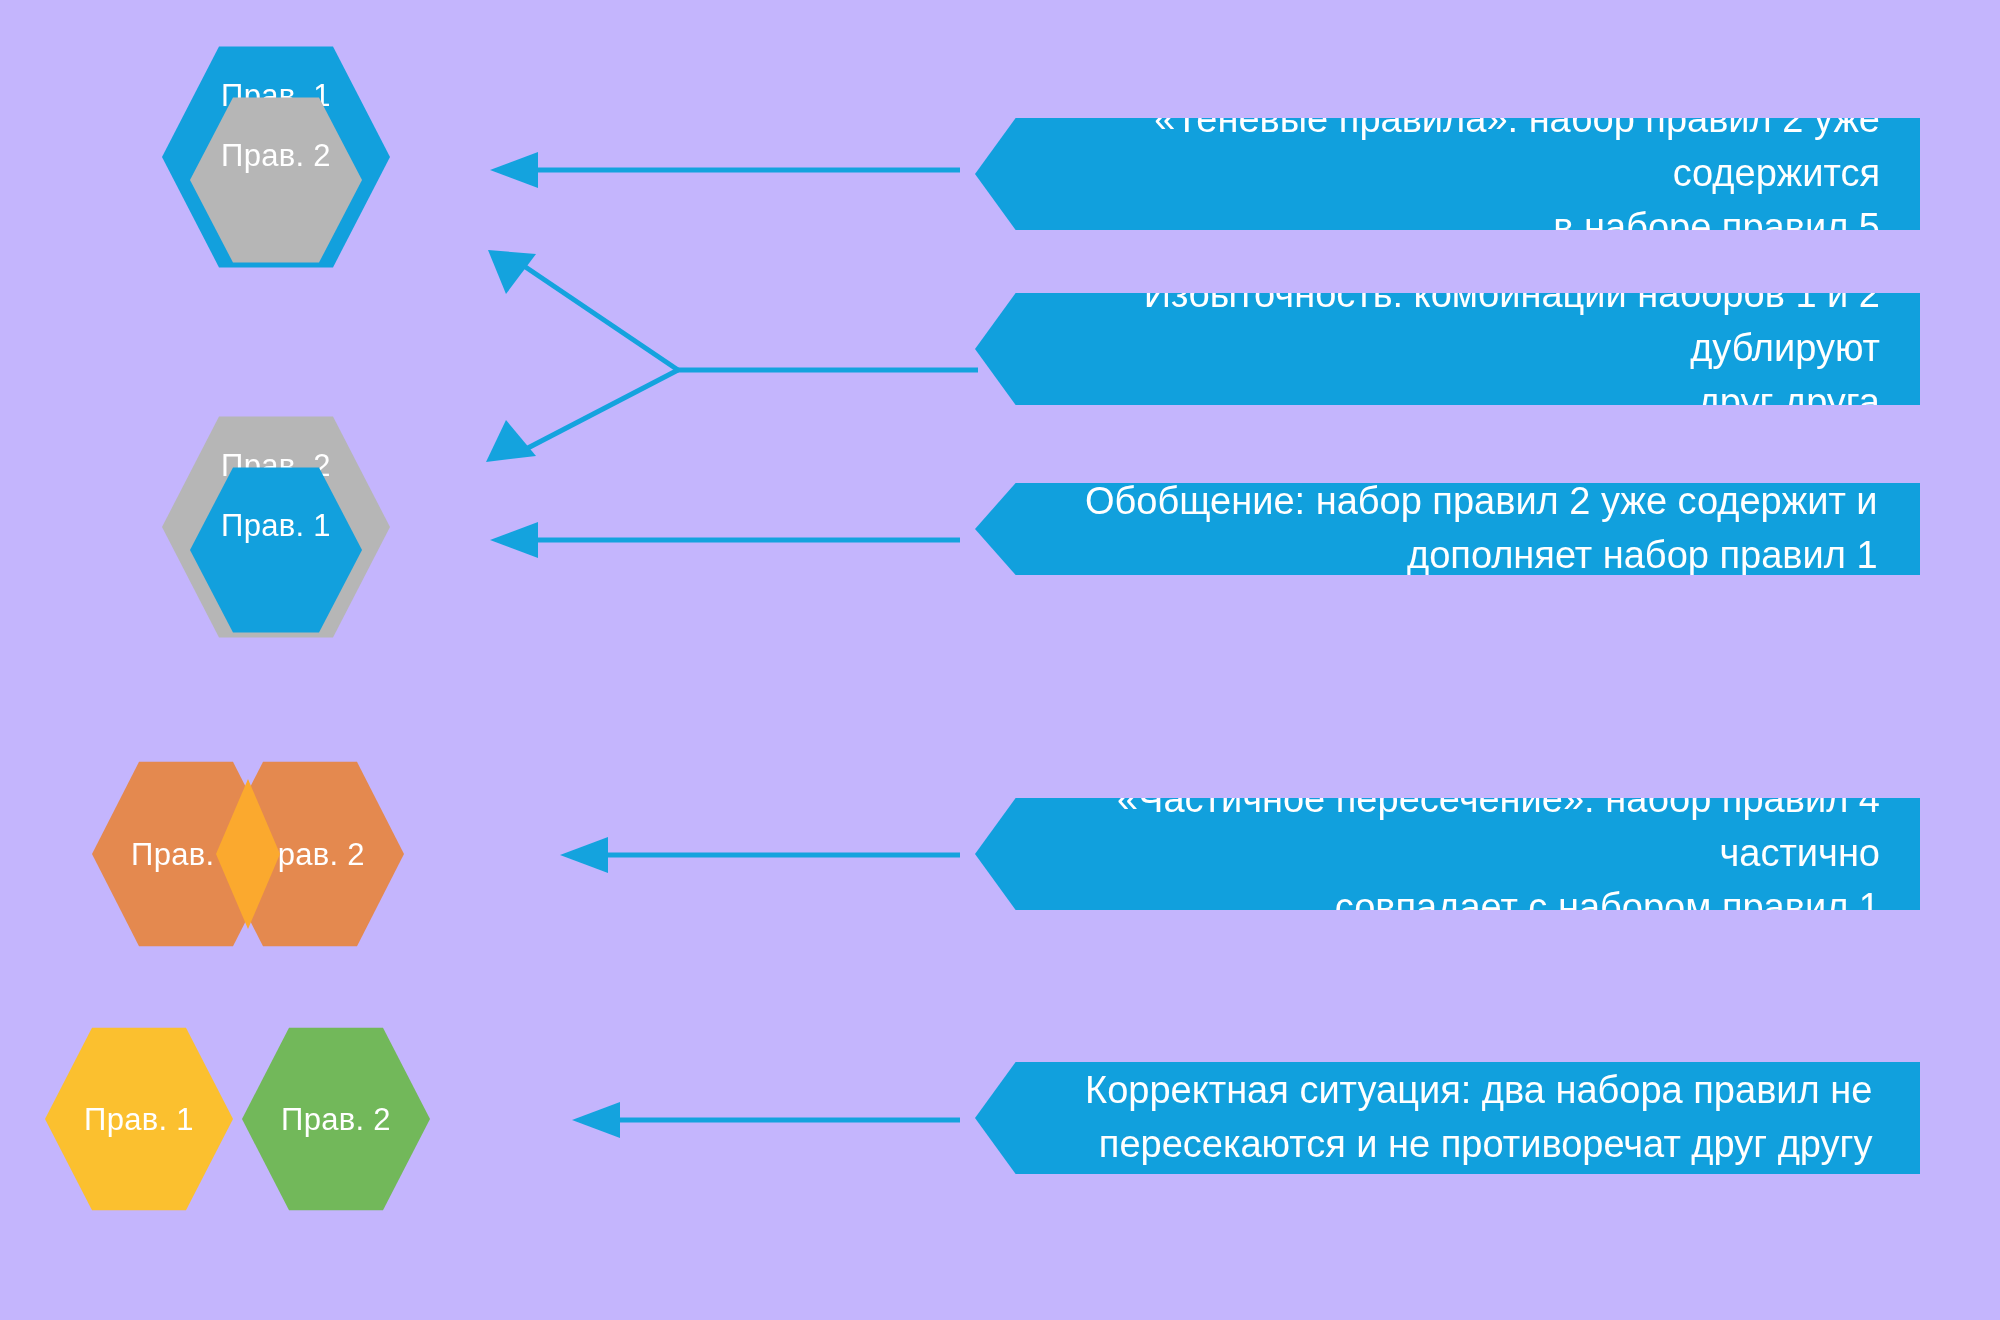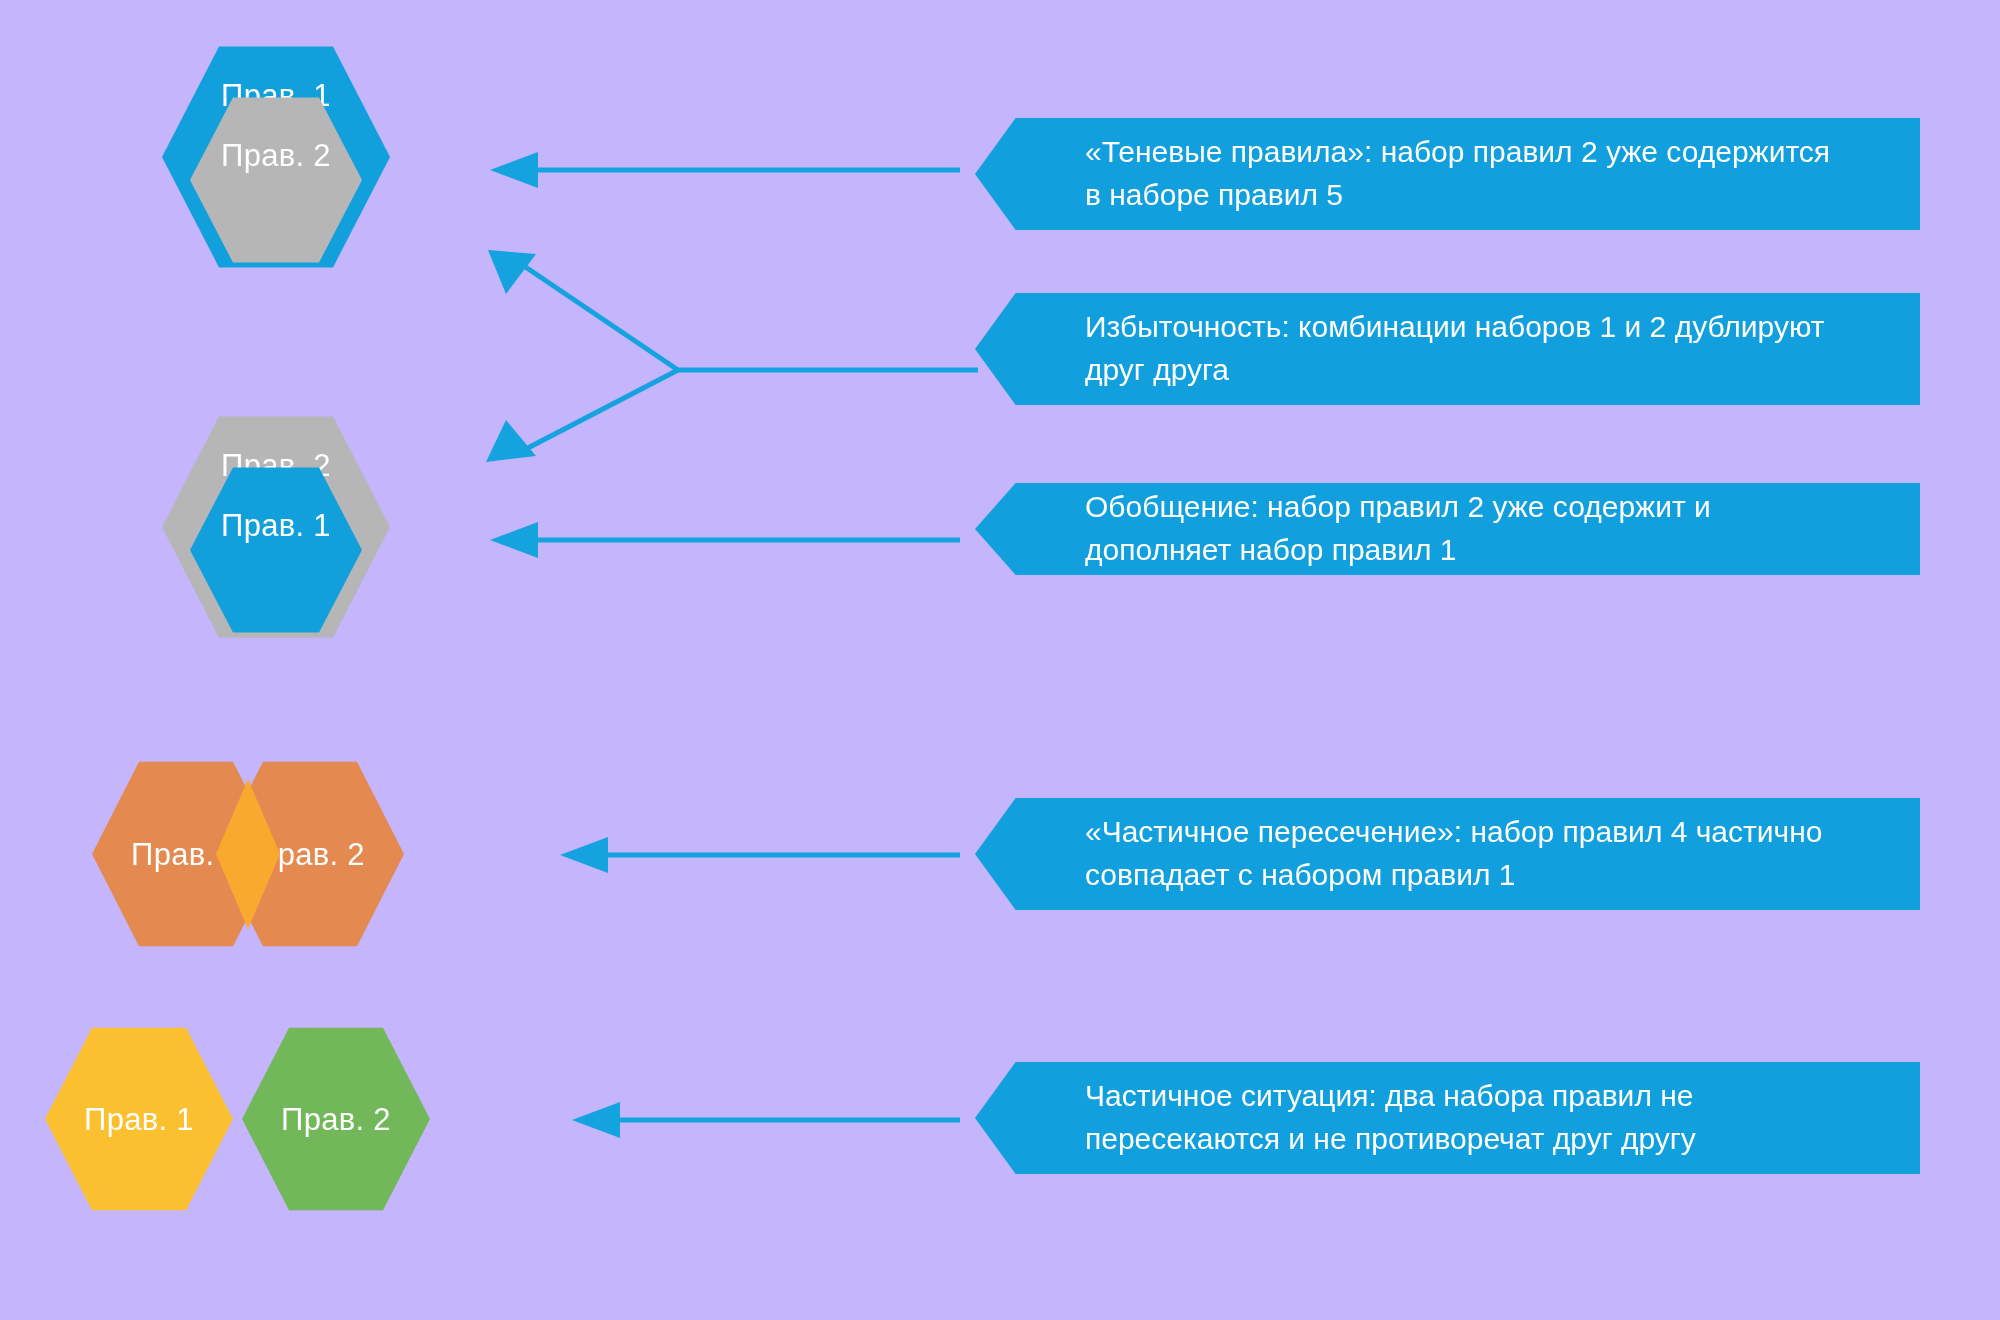--- a/index.html
+++ b/index.html
@@ -65,25 +65,26 @@
   .banner {
     position: absolute;
     background: #11a0dd;
     display: flex;
     align-items: center;
     clip-path: polygon(4.3% 0%, 100% 0%, 100% 100%, 4.3% 100%, 0% 50%);
     -webkit-clip-path: polygon(4.3% 0%, 100% 0%, 100% 100%, 4.3% 100%, 0% 50%);
   }
   .banner-text {
     color: #ffffff;
-    font-size: 30px;
+    font-size: 38px;
     line-height: 1.42;
     padding-left: 110px;
     padding-right: 40px;
     max-width: 880px;
+    text-align: right;
   }
 </style>
 </head>
 <body>
 
 <div id="canvas">
 
   <div class="hex-group" style="left:162px; top:42px; width:228px; height:230px;">
     <div class="hex outer-blue" style="left:0; top:0; width:228px; height:230px;">
       <span class="hex-label" style="position:absolute; left:0; right:0; top:38px; text-align:center;">Прав. 1</span>
@@ -175,18 +176,18 @@
     </div>
   </div>
 
   <svg class="arrow-svg" style="left:572px; top:1100px;" width="388" height="40" viewBox="0 0 388 40">
     <line x1="40" y1="20" x2="388" y2="20" stroke="#14a3de" stroke-width="5"></line>
     <polygon points="0,20 48,2 48,38" fill="#14a3de"></polygon>
   </svg>
 
   <div class="banner" style="left:975px; top:1062px; width:945px; height:112px;">
     <div class="banner-text">
-      <span>Частичное ситуация: два набора правил не</span><br>
+      <span>Корректная ситуация: два набора правил не</span><br>
       <span>пересекаются и не противоречат друг другу</span>
     </div>
   </div>
 
 </div>
 
 </body></html>

